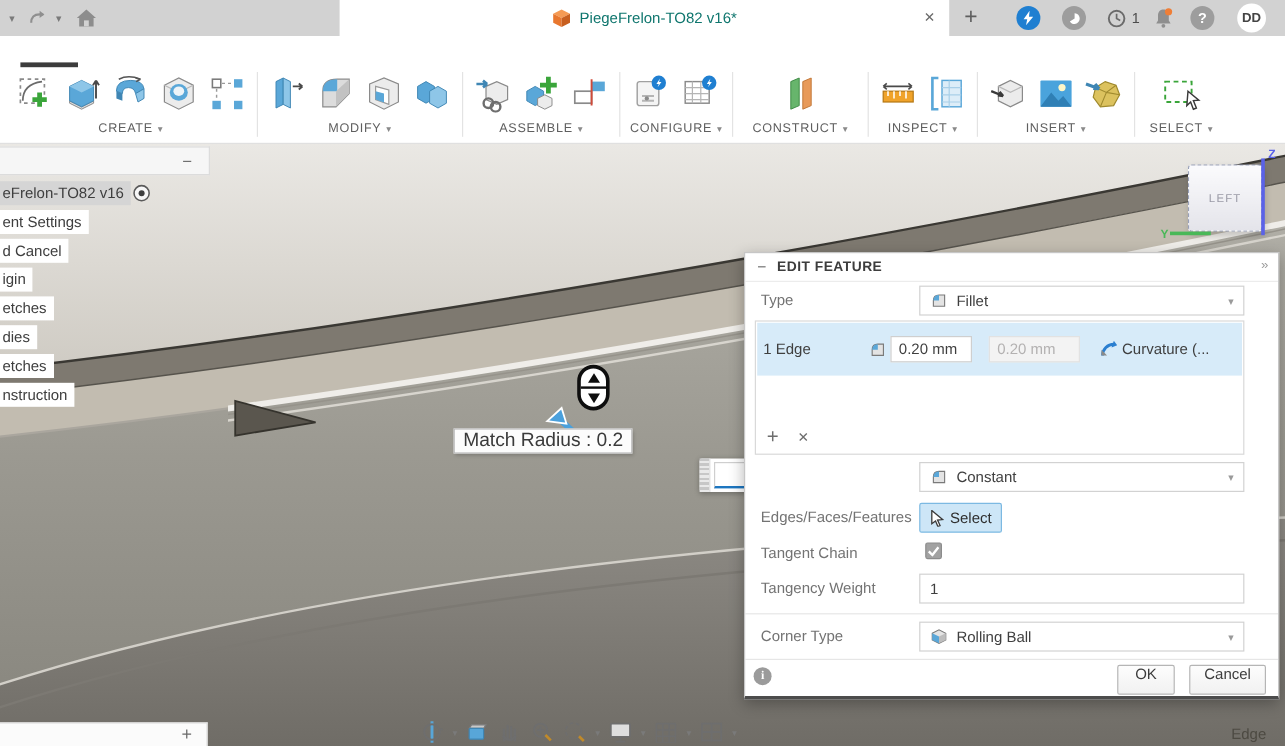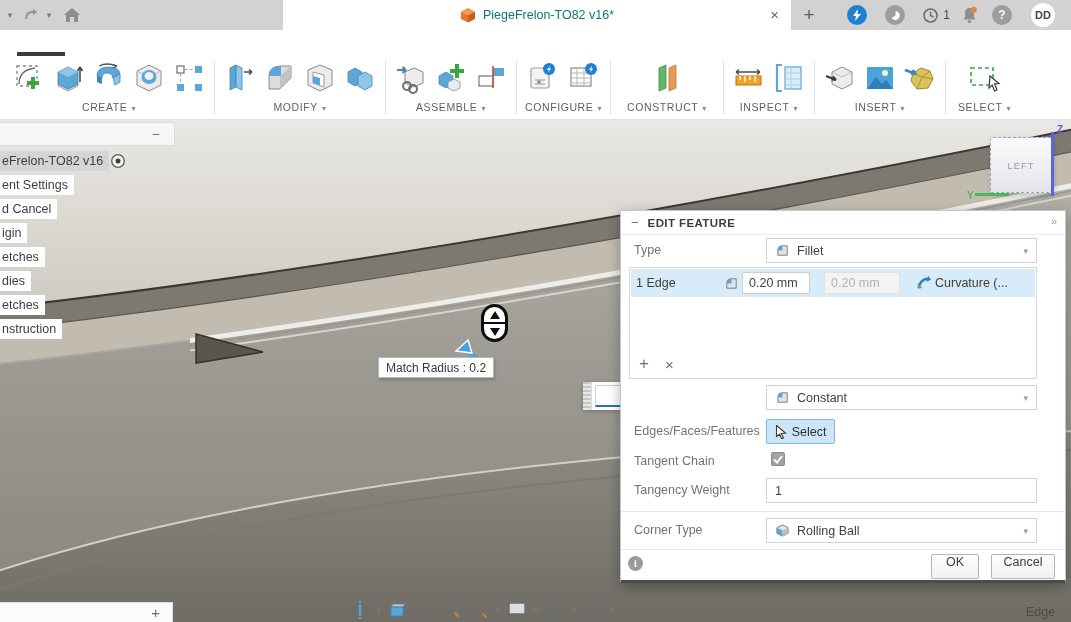--- a/index.html
+++ b/index.html
@@ -19,21 +19,21 @@
   
   .ribbon { position:absolute; left:0; top:30px; width:1071px; height:90px; background:#fff; border-bottom:1px solid #e0e0e0; }
   .rtabs { position:absolute; left:0; top:3px; height:22px; display:flex; padding-left:20px; }
   .rtab { font-size:11.5px; letter-spacing:.4px; color:#4a4a4a; margin-right:46px; cursor:pointer; white-space:nowrap; }
   .rtab.active { color:#2d2d2d; font-weight:bold; }
   .tab-underline { position:absolute; left:17px; top:22px; width:48px; height:4px; background:#3c3c3c; }
   .rgroups { position:absolute; left:0; top:26px; height:62px; display:flex; align-items:stretch; padding-left:6px; }
   .rgroup { display:flex; flex-direction:column; align-items:center; justify-content:flex-start; padding:0 6px; }
   .ricons { display:flex; align-items:center; gap:6px; height:44px; }
   .ric { width:34px; height:38px; display:flex; align-items:center; justify-content:center; cursor:pointer; }
-  .glabel { font-size:10.5px; letter-spacing:.6px; color:#5f5f5f; display:flex; align-items:flex-end; gap:4px; cursor:pointer; margin-top:1px; }
+  .glabel { font-size:10.5px; letter-spacing:.6px; color:#5f5f5f; display:flex; align-items:center; gap:4px; cursor:pointer; margin-top:1px; }
   .gcaret { font-size:8px; color:#8a8a8a; }
   .gsep { width:1px; background:#e3e3e3; margin:4px 2px; }
 
   
   .canvas-wrap { position:absolute; left:0; top:120px; width:1071px; height:502px; }
 
   
   .viewcube { position:absolute; left:990px; top:137px; width:62px; height:56px; background:linear-gradient(180deg,#fbfbfd,#e4e4ea); border:1.5px dashed #98a0b8; border-radius:3px; display:flex; align-items:center; justify-content:center; cursor:pointer; box-shadow:2px 3px 6px rgba(0,0,0,.18); }
   .vc-face { font-size:9.5px; letter-spacing:1px; color:#9a9aa6; }
   .vc-z { position:absolute; right:-3px; top:-6px; width:3px; height:64px; background:#5a62e8; }
@@ -47,40 +47,40 @@
   .b-item { position:absolute; left:0; height:20px; background:#fff; display:flex; align-items:center; padding:0 6px 0 2px; font-size:12.5px; color:#3e3e3e; white-space:nowrap; cursor:pointer; }
   .b-item.rootrow { background:#d5d5d5; }
   .vis-ic { position:absolute; left:110px; cursor:pointer; }
 
   
   .manip { position:absolute; left:481px; top:304px; width:27px; height:38px; background:#fff; border:3px solid #0e0e0e; border-radius:14px; display:flex; flex-direction:column; align-items:center; justify-content:space-evenly; cursor:ns-resize; }
   .tri-up { width:0; height:0; border-left:5.5px solid transparent; border-right:5.5px solid transparent; border-bottom:8px solid #0e0e0e; }
   .tri-down { width:0; height:0; border-left:5.5px solid transparent; border-right:5.5px solid transparent; border-top:8px solid #0e0e0e; }
   .manip-mid { width:100%; height:2px; background:#0e0e0e; }
 
-  .tooltip { position:absolute; left:378px; top:357px; height:21px; background:#fcfcfc; border:1px solid #b9b9b9; box-shadow:1px 2px 3px rgba(0,0,0,.2); font-size:12px; color:#3a3a3a; display:flex; align-items:center; padding:0 7px; white-space:nowrap; }
+  .tooltip { position:absolute; left:378px; top:357px; height:21px; background:#fcfcfc; border:1px solid #b9b9b9; box-shadow:1px 2px 3px rgba(0,0,0,.2); font-size:16px; color:#3a3a3a; display:flex; align-items:center; padding:0 7px; white-space:nowrap; }
 
   
   .radius-widget { position:absolute; left:583px; top:382px; width:163px; height:28px; background:#fff; border-radius:2px; box-shadow:0 1px 4px rgba(0,0,0,.25); display:flex; align-items:center; }
   .rw-grip { width:9px; height:100%; background:repeating-linear-gradient(0deg,#e9e9e9 0 2px,#c7c7c7 2px 4px); border-right:1px solid #ddd; cursor:grab; }
   .rw-input { margin-left:3px; width:122px; height:22px; border:1px solid #cfcfcf; border-bottom:2px solid #1d76c0; background:#fff; display:flex; align-items:center; justify-content:flex-end; padding-right:8px; font-size:12.5px; cursor:text; }
   .rw-sel { background:#aed7f0; padding:1px 2px; }
   .rw-dots { margin-left:9px; color:#555; font-size:13px; letter-spacing:0; line-height:.6; cursor:grab; }
 
   
   .dialog { position:absolute; left:620px; top:210px; width:446px; height:373px; background:#fff; border:1px solid #c6c6c6; border-bottom:3px solid #4c4c4c; box-shadow:0 4px 12px rgba(0,0,0,.3); font-size:12.5px; }
   .dlg-head { position:absolute; left:0; top:0; width:100%; height:24px; border-bottom:1px solid #ececec; display:flex; align-items:center; padding:0 10px; gap:9px; }
   .dlg-title { font-size:11.5px; font-weight:bold; letter-spacing:.4px; color:#3d3d3d; }
   .dlg-min { color:#6b6b6b; font-size:13px; cursor:pointer; }
   .dlg-pop { position:absolute; right:8px; top:4px; color:#9a9a9a; font-size:11px; cursor:pointer; }
   .drow-label { position:absolute; left:13px; color:#737373; }
   .dropdown { position:absolute; left:145px; width:271px; height:25px; border:1px solid #d2d2d2; background:#fff; display:flex; align-items:center; gap:7px; padding:0 8px; cursor:pointer; }
   .dd-caret { position:absolute; right:8px; color:#9a9a9a; font-size:9px; }
   .edge-list { position:absolute; left:8px; top:56px; width:408px; height:112px; border:1px solid #d9d9d9; background:#fff; }
-  .edge-row { position:absolute; left:1px; top:1px; width:404px; height:28px; background:#d7ebf9; display:flex; align-items:center; cursor:pointer; }
+  .edge-row { position:absolute; left:1px; top:1px; width:404px; height:44px; background:#d7ebf9; display:flex; align-items:center; cursor:pointer; }
   .er-field { height:22px; border:1px solid #cfcfcf; background:#fff; display:flex; align-items:center; padding:0 6px; font-size:12.5px; }
   .er-field.dis { background:#f3f3f3; border-color:#e2e2e2; color:#b3b1b1; }
   .lst-btn { position:absolute; bottom:6px; color:#6e6e6e; cursor:pointer; font-size:17px; line-height:1; }
   .sel-btn { position:absolute; left:145px; width:69px; height:25px; background:#cde6f7; border:1.5px solid #7cb9e2; border-radius:2px; display:flex; align-items:center; justify-content:center; gap:5px; font-size:12.5px; color:#2f2f2f; cursor:pointer; }
   .checkbox { position:absolute; left:150px; width:14px; height:14px; background:#a2a2a2; border:1px solid #8c8c8c; border-radius:2px; display:flex; align-items:center; justify-content:center; cursor:pointer; }
   .txt-input { position:absolute; left:145px; width:271px; height:25px; border:1px solid #d2d2d2; background:#fff; display:flex; align-items:center; padding:0 8px; cursor:text; }
   .dsep { position:absolute; left:0; width:100%; height:1px; background:#e6e6e6; }
   .dlg-btn { position:absolute; height:25px; background:linear-gradient(#fdfdfd,#f1f1f1); border:1px solid #b5b5b5; border-radius:2px; display:flex; align-items:flex-start; justify-content:center; font-size:12.5px; color:#3c3c3c; cursor:pointer; }
   .info-ic { position:absolute; left:7px; bottom:9px; width:15px; height:15px; border-radius:50%; background:#9b9b9b; color:#fff; font-size:10px; font-weight:bold; display:flex; align-items:center; justify-content:center; font-family:"Liberation Serif",serif; }
 

